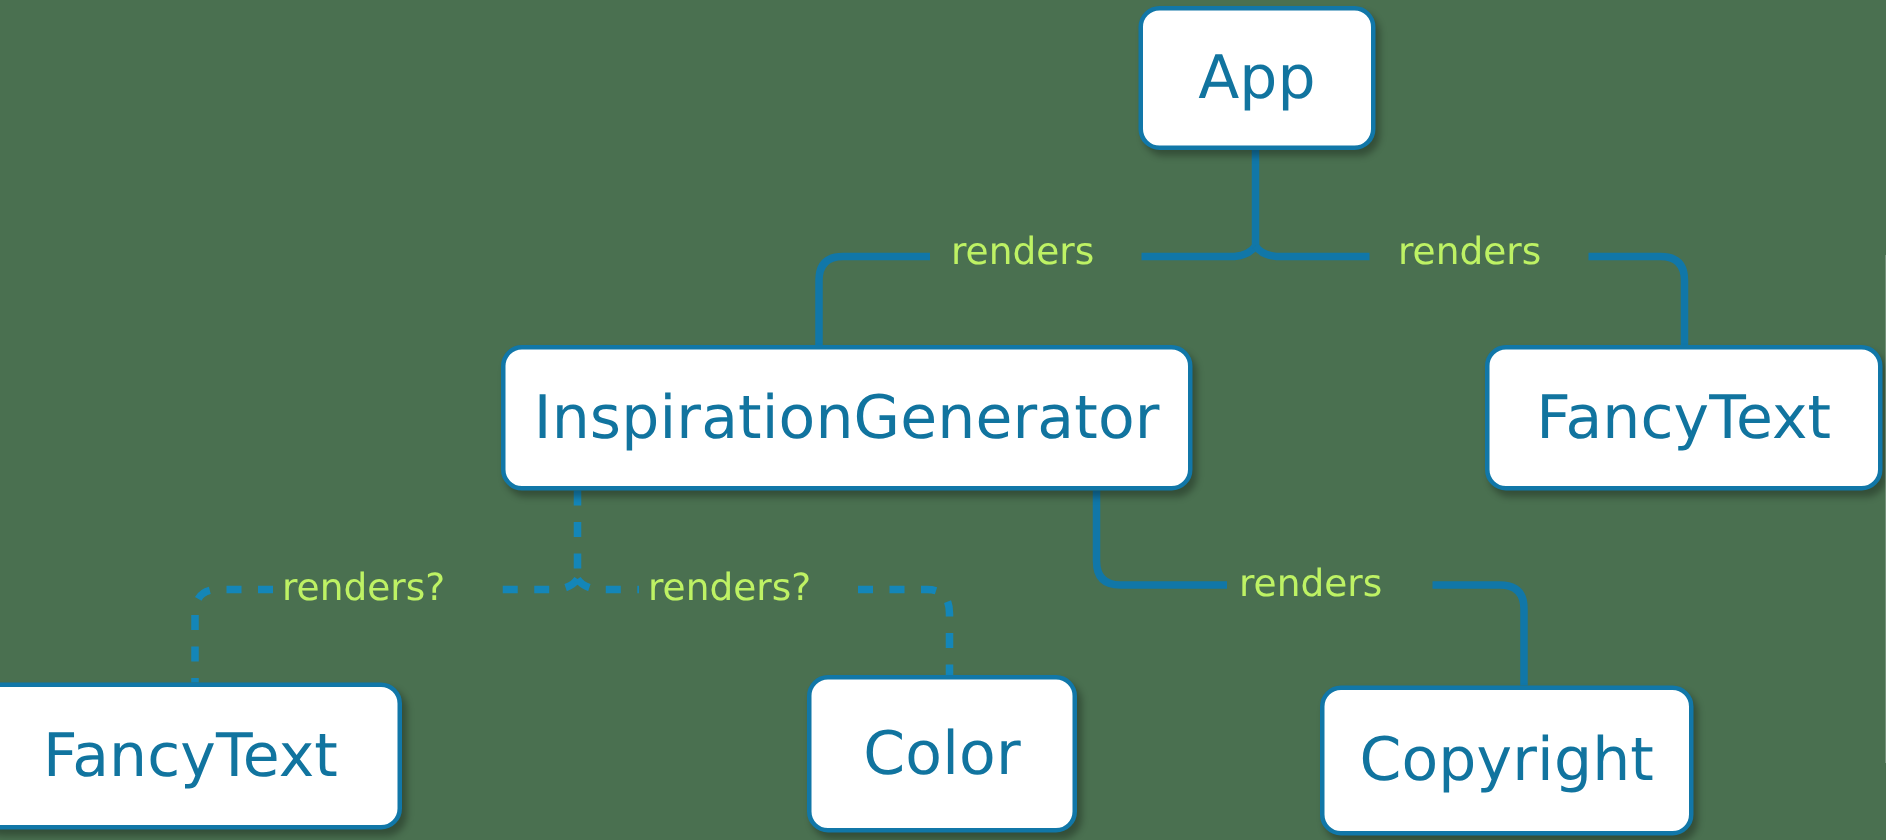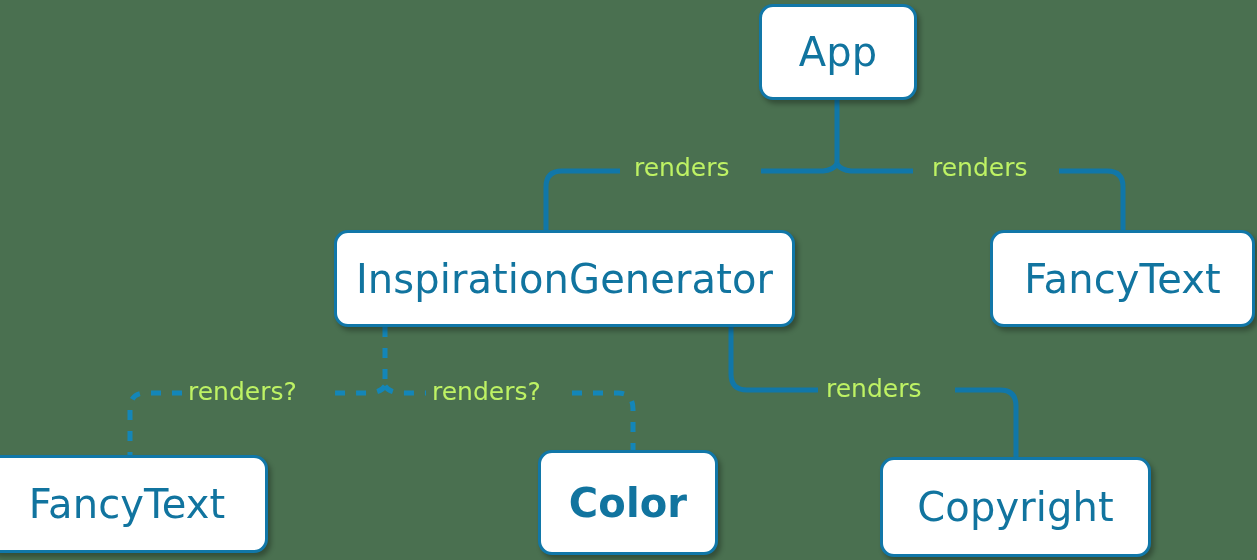--- a/index.html
+++ b/index.html
@@ -42,22 +42,22 @@
   }
   .node .label {
     white-space: nowrap;
     line-height: 1;
   }
   
   #node-app          { left: 759px; top: 4px;   width: 158px; height: 96px;  font-size: 40px; }
   #node-inspiration  { left: 334px; top: 230px; width: 461px; height: 97px;  font-size: 40px; }
   #node-fancytext-right { left: 990px; top: 230px; width: 265px; height: 97px; font-size: 40px; }
   #node-fancytext-left  { left: -14px; top: 455px; width: 282px; height: 98px; font-size: 40px; }
-  #node-color        { left: 538px; top: 450px; width: 180px; height: 105px; font-size: 40px; font-weight: bold; }
-  #node-copyright    { left: 880px; top: 457px; width: 271px; height: 100px; font-size: 40px; }
+  #node-color        { left: 538px; top: 450px; width: 180px; height: 105px; font-size: 40px; }
+  #node-copyright    { left: 880px; top: 457px; width: 249px; height: 100px; font-size: 40px; }
 
   .edge-label {
     position: absolute;
     color: #bef264;
     font-size: 25px;
     line-height: 1;
     white-space: nowrap;
     z-index: 3;
   }
   #label-app-inspiration   { left: 634px; top: 155px; }

